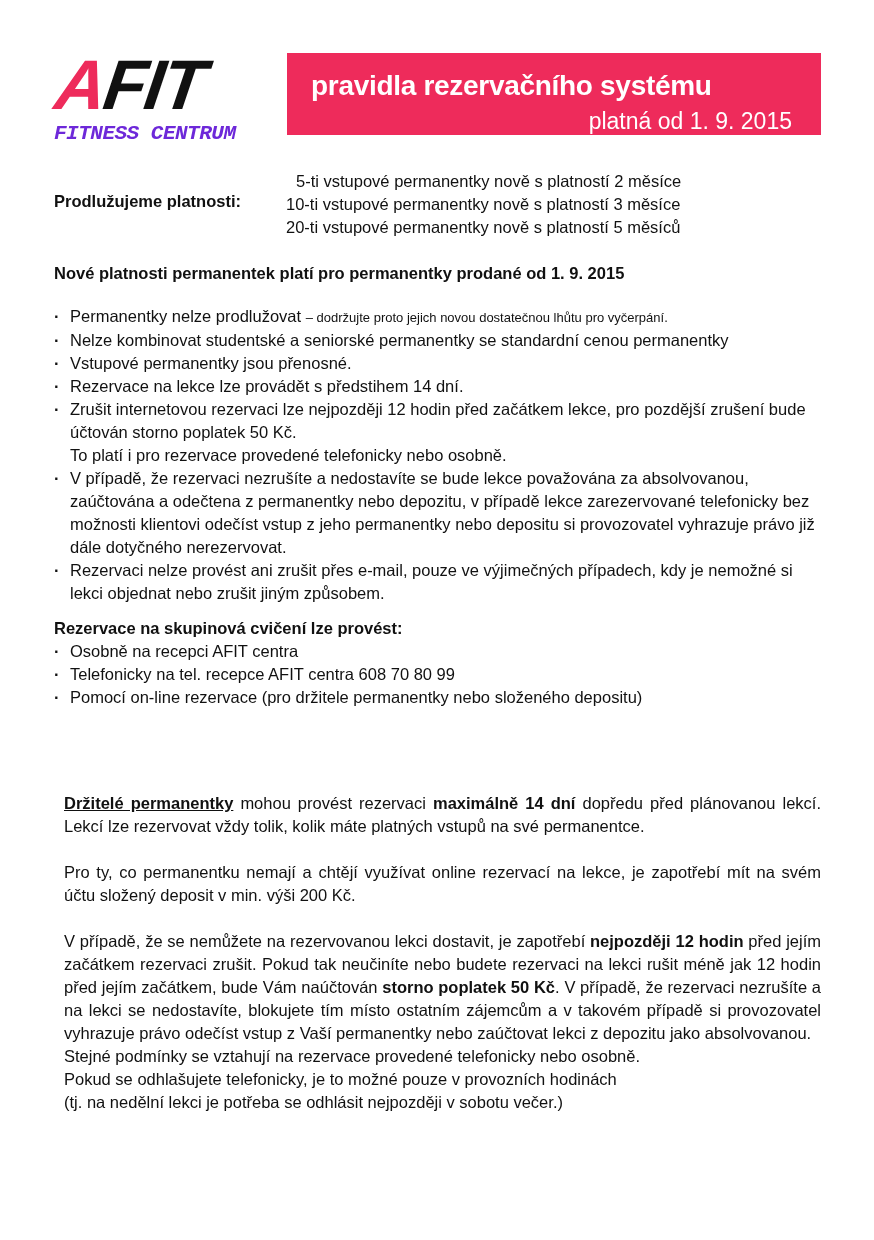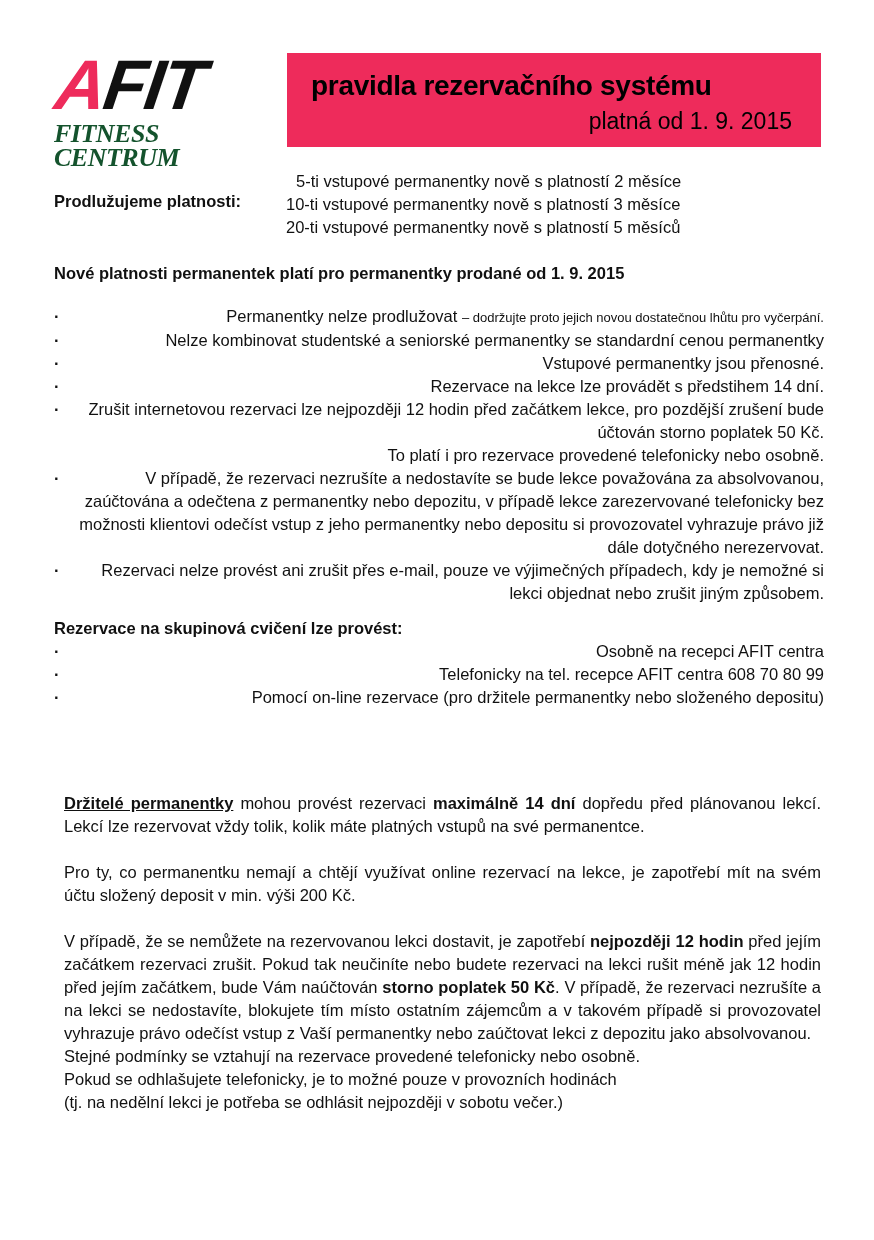--- a/index.html
+++ b/index.html
@@ -12,47 +12,47 @@
     .logo-main {
       position: absolute; left: 4px; top: 0px;
       font-family: "Liberation Sans", sans-serif; font-weight: bold; font-style: italic;
       font-size: 70px; line-height: 70px; letter-spacing: -2px;
       transform: skewX(-8deg);
     }
     .logo-a { color: #ee2b5b; }
     .logo-fit { color: #111111; }
     .logo-sub {
       position: absolute; left: 2px; top: 72px;
-      font-family: Liberation Serif, serif; font-weight: bold; font-style: italic;
-      font-size: 26px; line-height: 24px; color: #14532d; letter-spacing: -0.5px;
+      font-family: Liberation Mono, monospace; font-weight: bold; font-style: italic;
+      font-size: 21px; line-height: 24px; color: #6d28d9; letter-spacing: -0.5px;
     }
     .header-box {
-      position: absolute; left: 287px; top: 53px; width: 534px; height: 94px;
-      background: #ee2b5b; color: #000000; box-sizing: border-box;
+      position: absolute; left: 287px; top: 53px; width: 534px; height: 82px;
+      background: #ee2b5b; color: #ffffff; box-sizing: border-box;
     }
     .header-title {
       position: absolute; left: 24px; top: 16px;
       font-weight: bold; font-size: 28px; line-height: 34px; letter-spacing: -0.3px;
     }
     .header-sub {
       position: absolute; right: 29px; top: 54px;
       font-size: 23px; line-height: 28px;
     }
     .content {
       position: absolute; left: 54px; top: 170px; width: 770px;
       font-size: 16.5px; line-height: 23px;
     }
     .ext-row { display: flex; }
     .ext-label { width: 232px; font-weight: bold; margin-top: 20px; }
     .ext-list { display: flex; flex-direction: column; justify-content: flex-end; }
     .ext-item { white-space: nowrap; }
     .ext-item.first { padding-left: 10px; }
     .note { font-weight: bold; margin-top: 23px; }
     ul.bullets { list-style: none; margin: 20px 0 0 0; padding: 0; }
-    ul.bullets li { position: relative; padding-left: 16px; text-align: right; }
+    ul.bullets li { position: relative; padding-left: 16px; }
     ul.bullets li::before {
       content: "\00B7"; position: absolute; left: 0; top: 0; font-weight: bold;
     }
     .small { font-size: 13px; }
     .section-title { font-weight: bold; margin-top: 12px; }
     ul.bullets.tight { margin-top: 0; }
     .para-block { position: absolute; left: 64px; top: 792px; width: 757px; font-size: 16.5px; line-height: 23px; }
     .para { text-align: justify; margin: 0 0 23px 0; }
     .para.last { margin-bottom: 0; }
     .u { text-decoration: underline; font-weight: bold; margin-top: 32px; }

